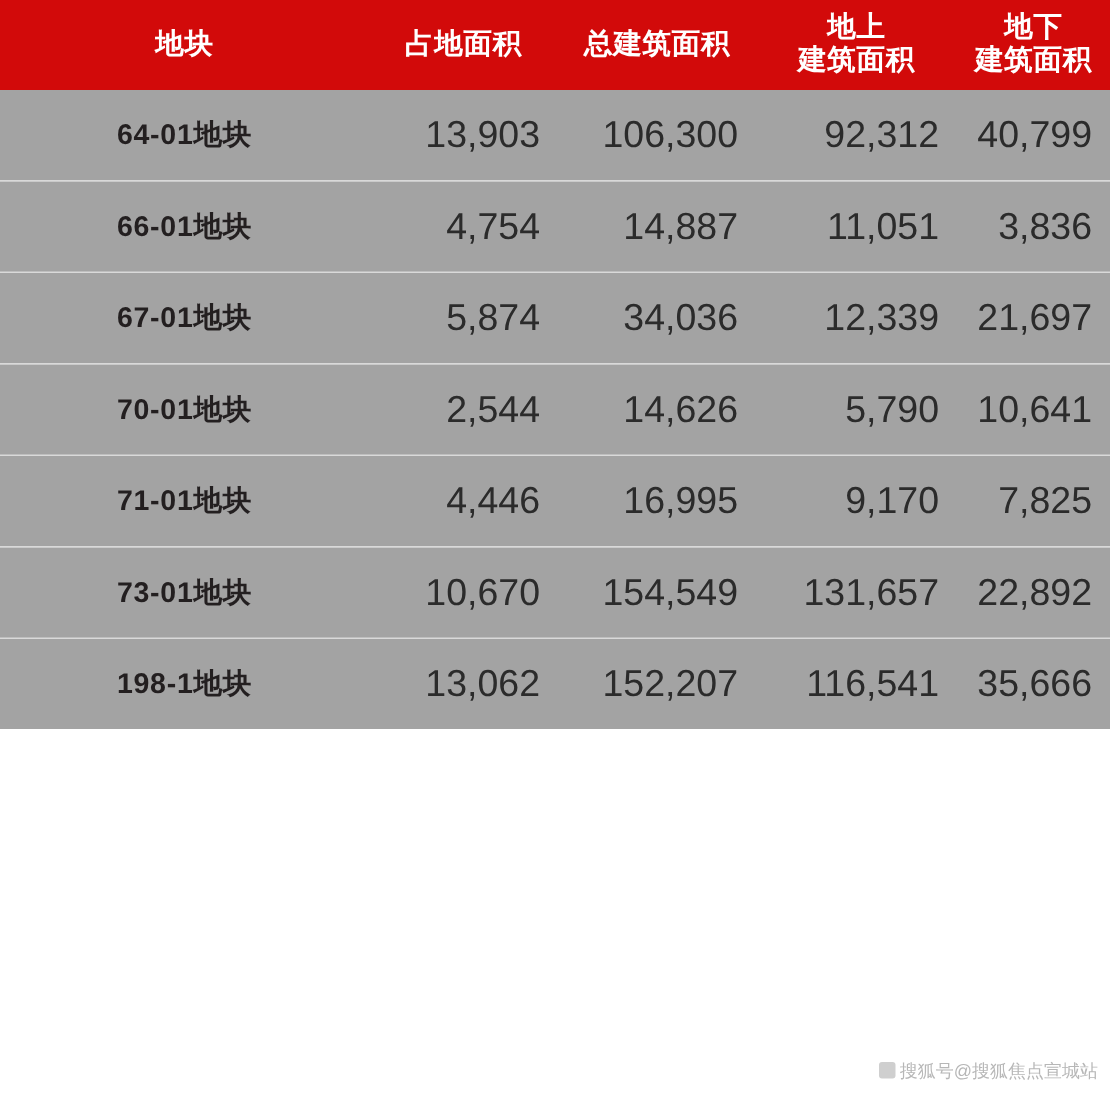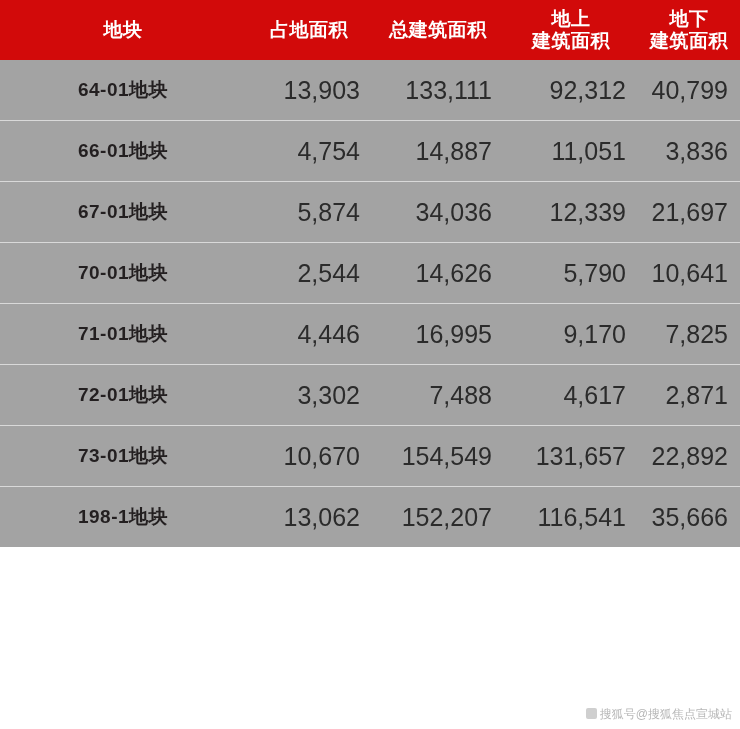--- a/index.html
+++ b/index.html
@@ -115,21 +115,21 @@
         <th>
           <span>地下</span><br>
           <span>建筑面积</span>
         </th>
       </tr>
     </thead>
     <tbody>
       <tr>
         <td class="label">64-01地块</td>
         <td class="num">13,903</td>
-        <td class="num">133,111</td>
+        <td class="num">106,300</td>
         <td class="num">92,312</td>
         <td class="num">40,799</td>
       </tr>
       <tr>
         <td class="label">66-01地块</td>
         <td class="num">4,754</td>
         <td class="num">14,887</td>
         <td class="num">11,051</td>
         <td class="num">3,836</td>
       </tr>
@@ -148,27 +148,20 @@
         <td class="num">10,641</td>
       </tr>
       <tr>
         <td class="label">71-01地块</td>
         <td class="num">4,446</td>
         <td class="num">16,995</td>
         <td class="num">9,170</td>
         <td class="num">7,825</td>
       </tr>
       <tr>
-        <td class="label">72-01地块</td>
-        <td class="num">3,302</td>
-        <td class="num">7,488</td>
-        <td class="num">4,617</td>
-        <td class="num">2,871</td>
-      </tr>
-      <tr>
         <td class="label">73-01地块</td>
         <td class="num">10,670</td>
         <td class="num">154,549</td>
         <td class="num">131,657</td>
         <td class="num">22,892</td>
       </tr>
       <tr>
         <td class="label">198-1地块</td>
         <td class="num">13,062</td>
         <td class="num">152,207</td>

